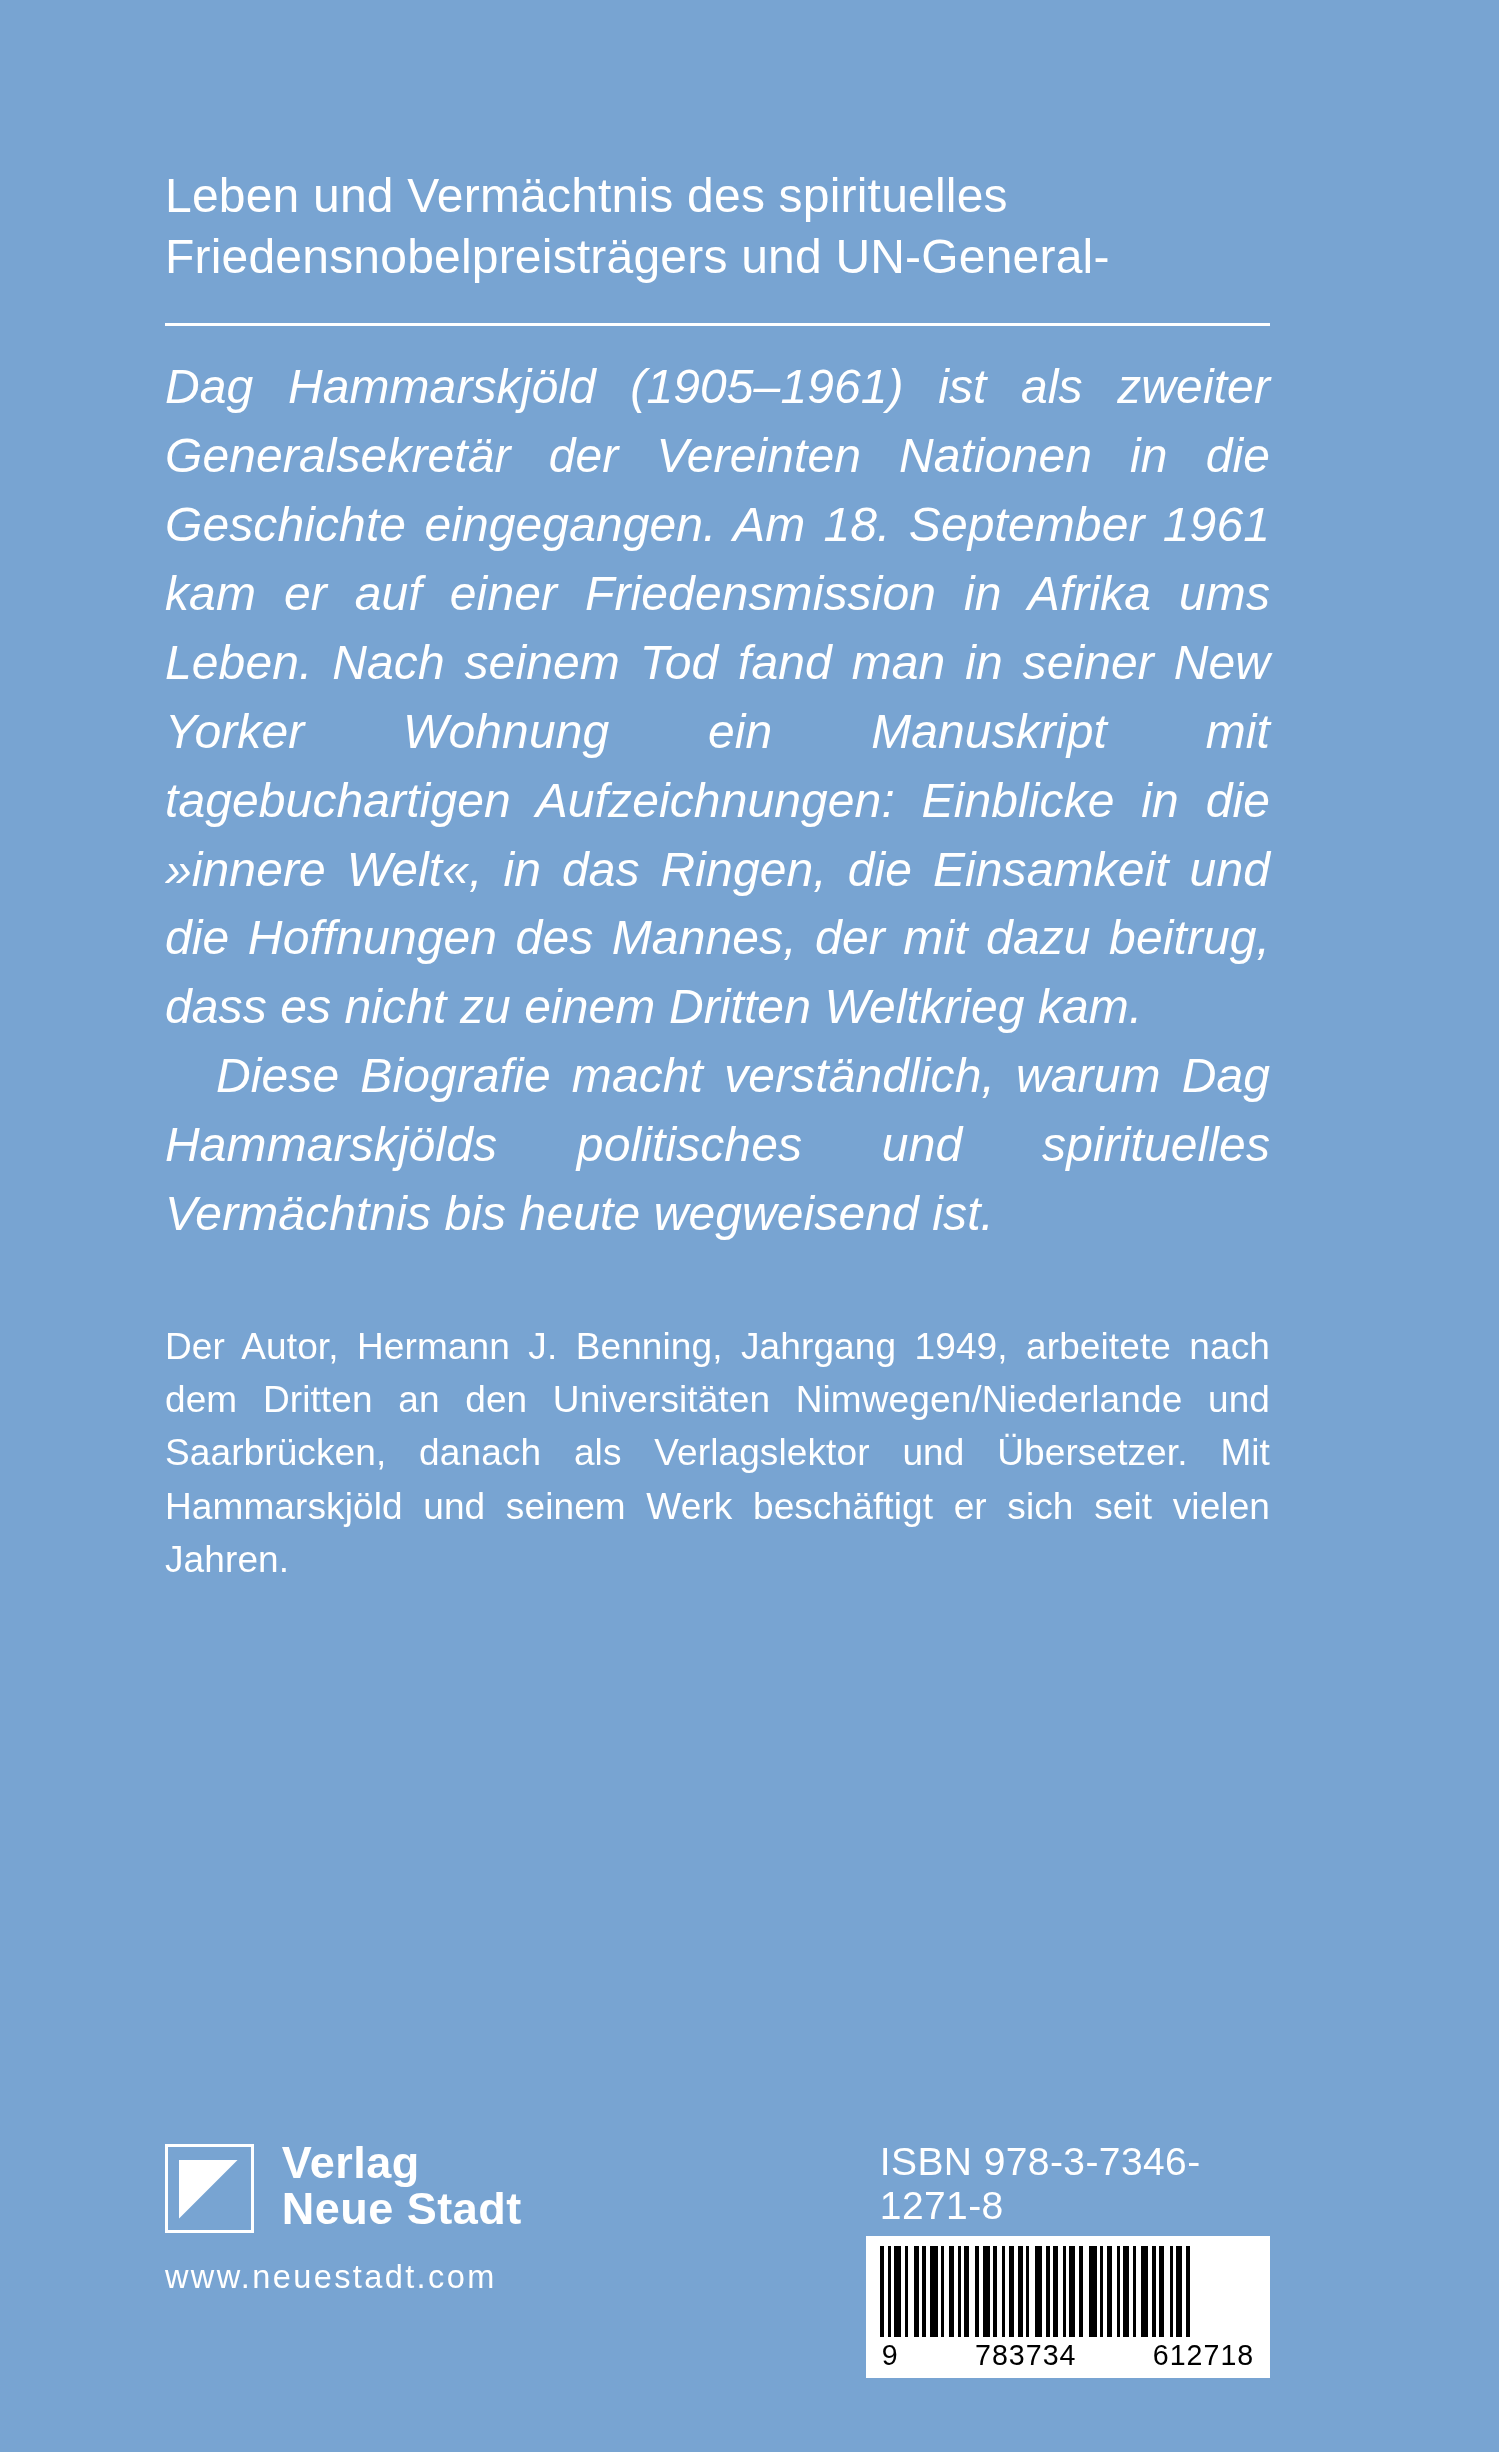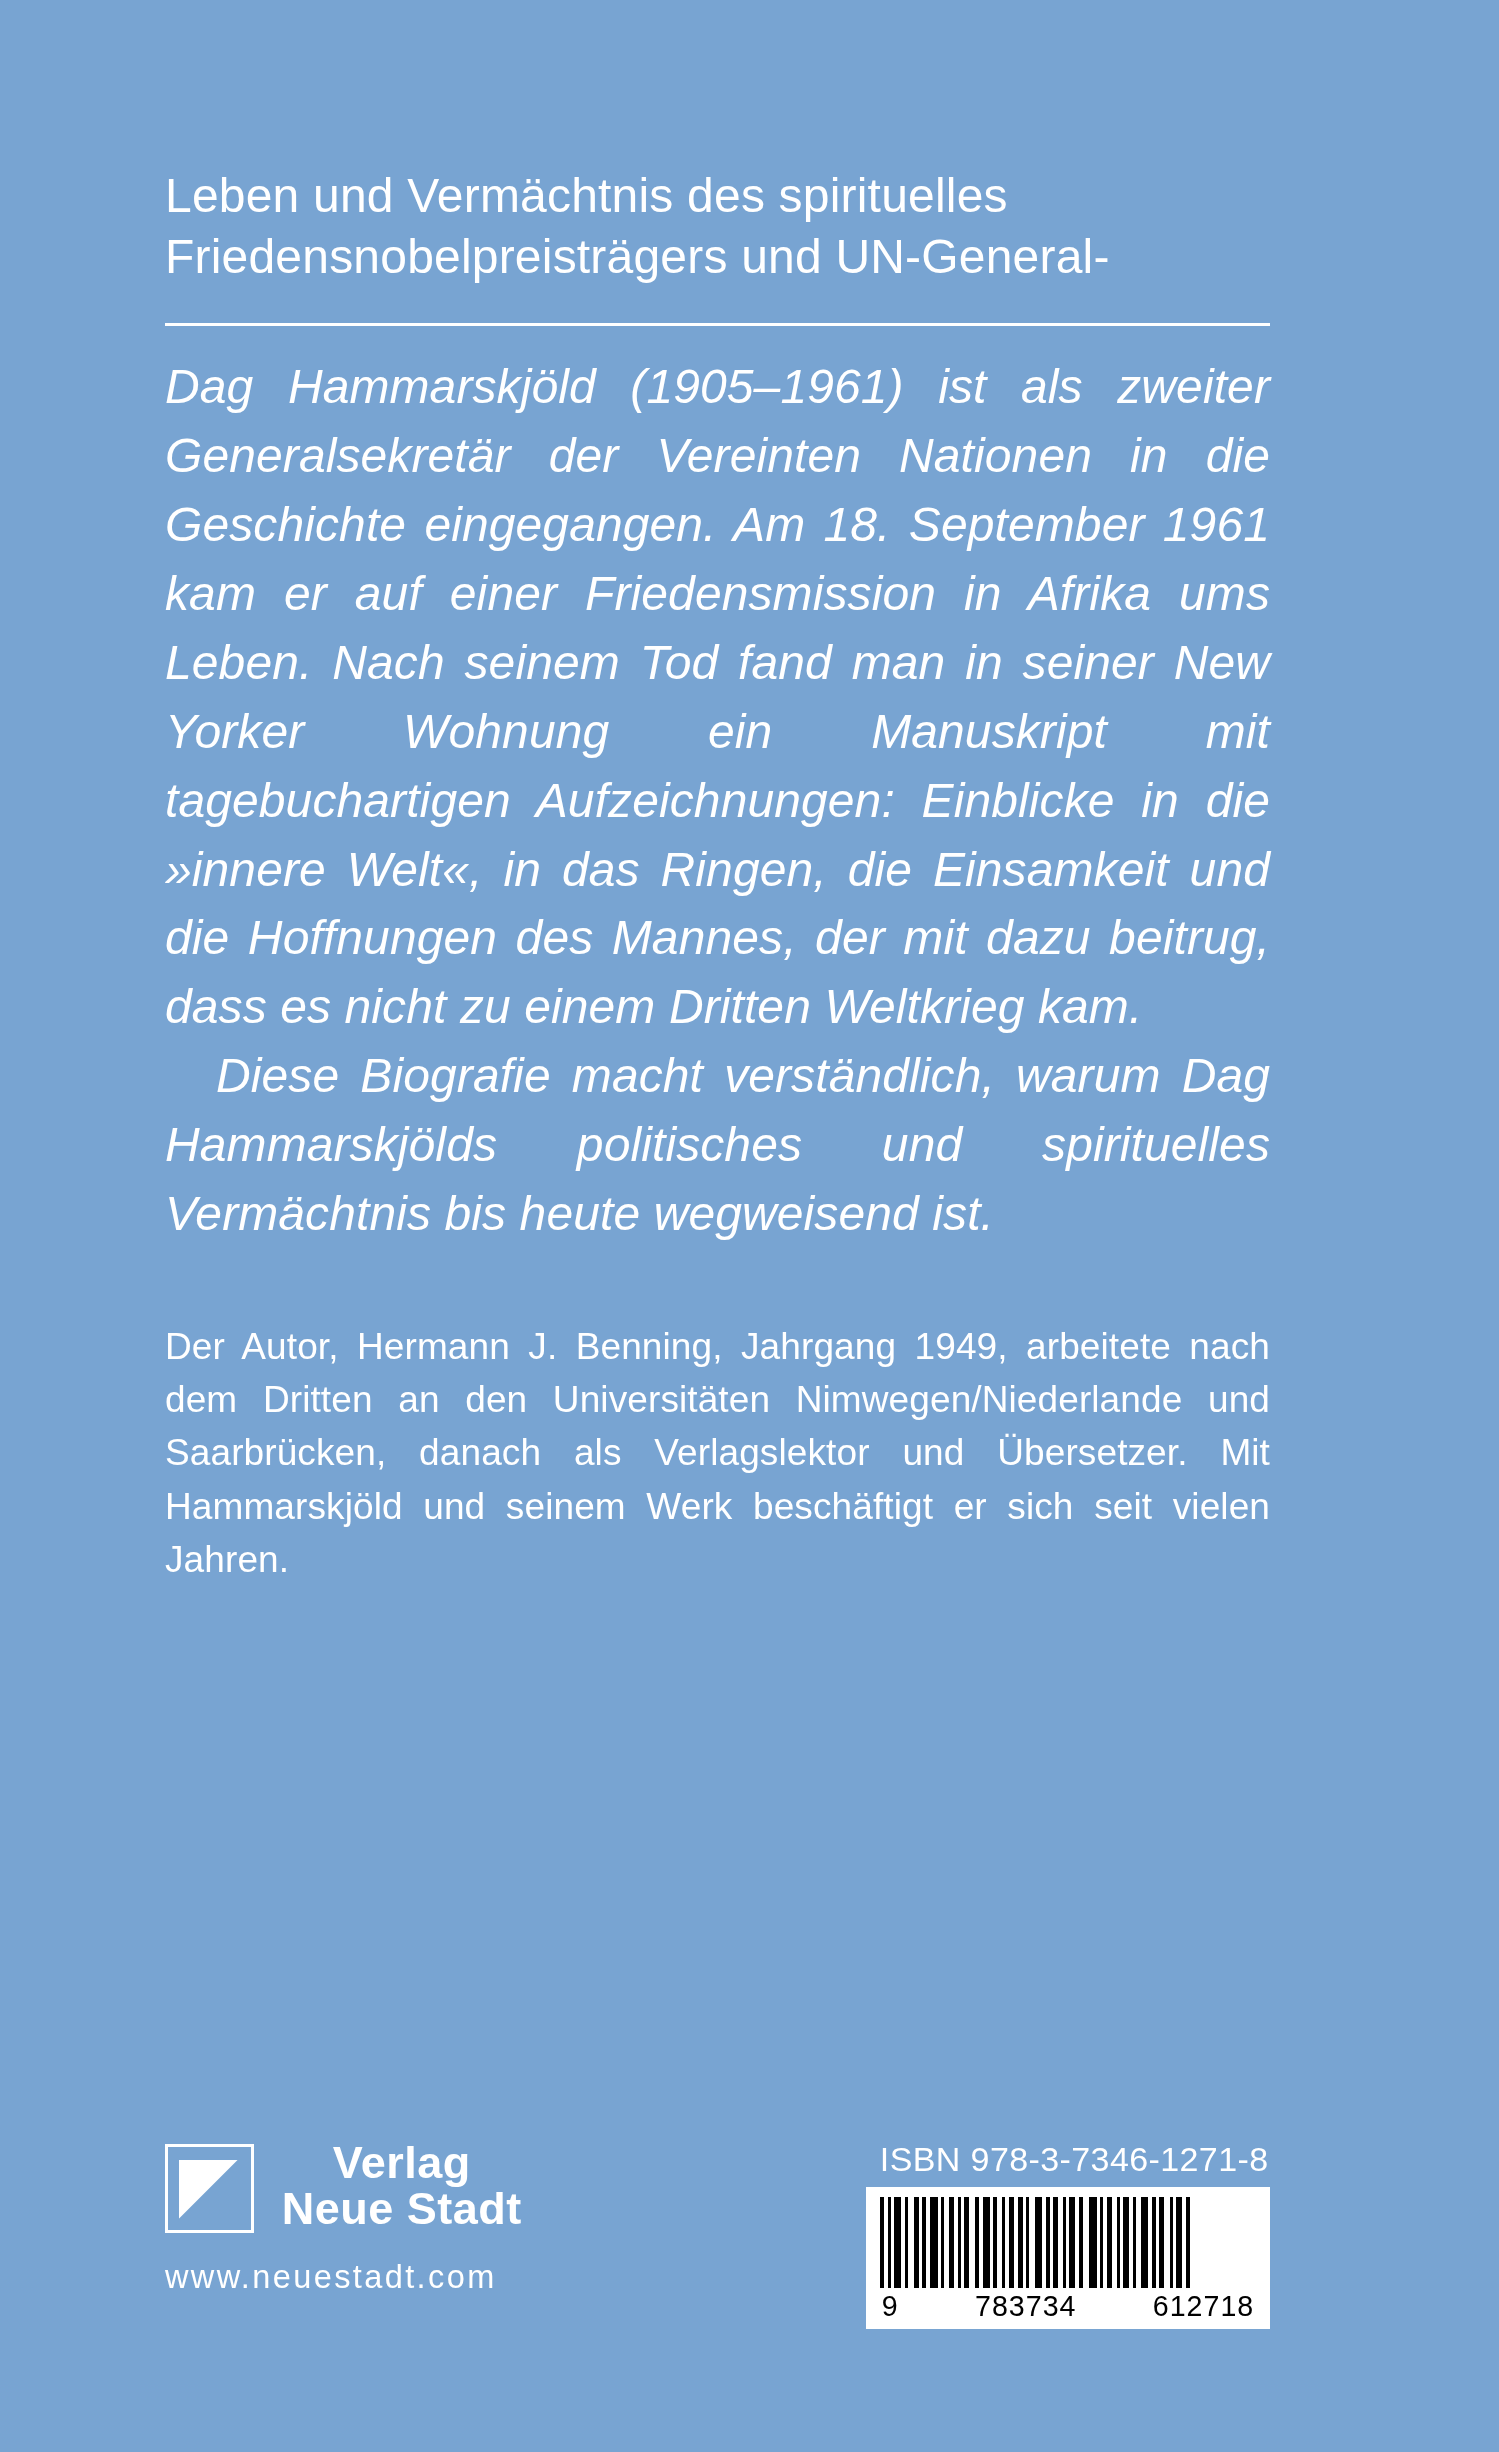--- a/index.html
+++ b/index.html
@@ -83,21 +83,20 @@
   }
   .logo-block {
     position: absolute;
     left: 0;
     top: 0;
     width: 473px;
   }
   .logo-row {
     display: flex;
     align-items: flex-start;
-    text-align: center;
   }
   .logo-mark {
     width: 95px;
     height: 95px;
     position: relative;
     flex: 0 0 auto;
     margin-top: 3.9px;
   }
   .logo-mark .outline {
     position: absolute;
@@ -130,21 +129,21 @@
   }
 
   .isbn-block {
     position: absolute;
     right: 0;
     top: 0;
     width: 404px;
     text-align: center;
   }
   .isbn-text {
-    font-size: 34px;
+    font-size: 39px;
     letter-spacing: 0.4px;
     color: #ffffff;
     margin-bottom: 7.9px;
     text-align: left;
     padding-left: 13.8px;
   }
   .barcode {
     background: #ffffff;
     padding: 9.9px 13.8px 5.9px 13.8px;
     box-sizing: border-box;

